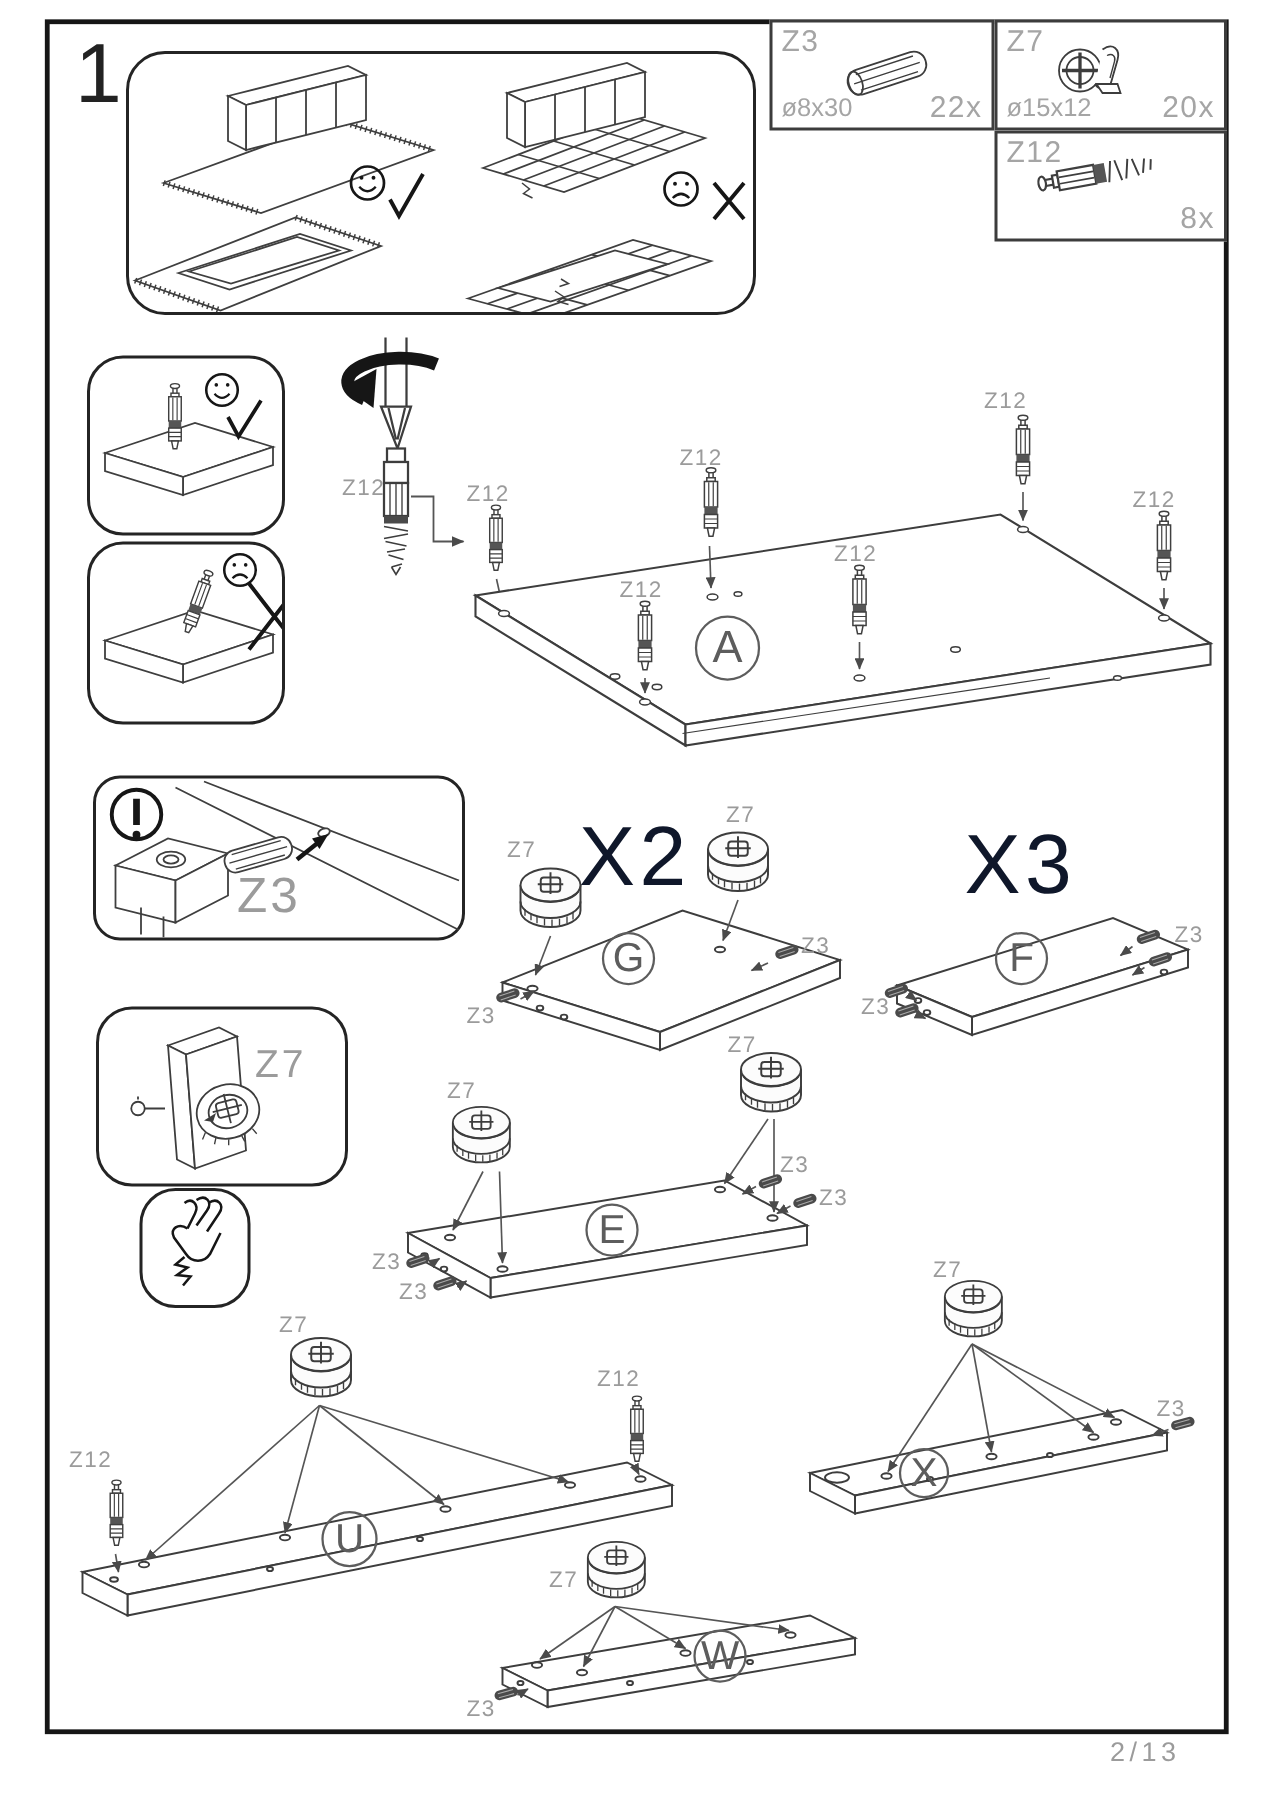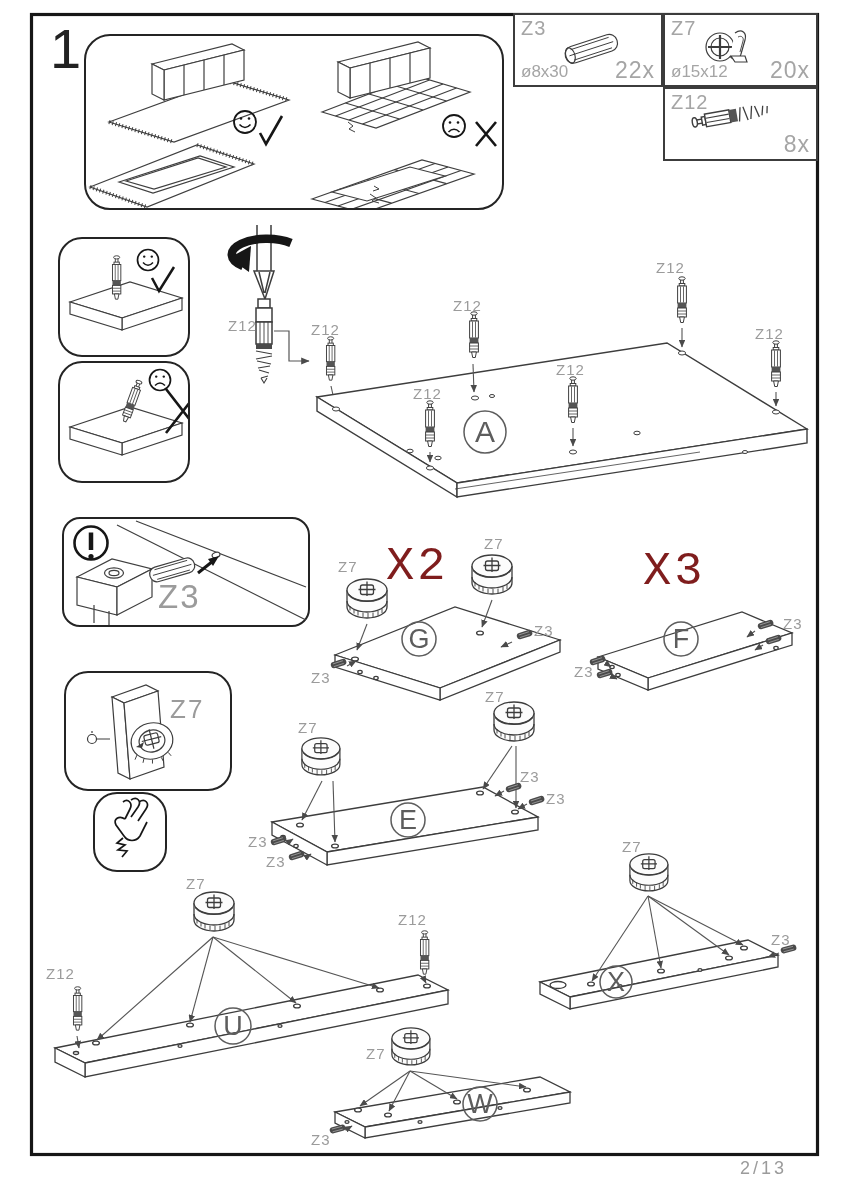--- a/index.html
+++ b/index.html
@@ -4,27 +4,27 @@
 <style>
   html,body{margin:0;padding:0;background:#fff;}
   #page{position:relative;width:849px;height:1200px;background:#fff;overflow:hidden;
         font-family:"Liberation Sans",sans-serif;}
   svg{display:block;}
   .abs{position:absolute;}
   .lbl{position:absolute;color:#9b9b9b;font-size:15px;letter-spacing:1px;line-height:1;
        white-space:nowrap;z-index:6;}
   .lbl-big{font-size:33px;letter-spacing:2px;}
   .lbl-med{font-size:26px;letter-spacing:2px;}
-  .mult{position:absolute;color:#7f1d1d;font-size:47px;letter-spacing:3px;line-height:1;z-index:6;font-family:Liberation Mono, monospace;}
+  .mult{position:absolute;color:#0f172a;font-size:56px;letter-spacing:3px;line-height:1;z-index:6;}
   .plet{position:absolute;transform:translate(-50%,-50%);color:#5d5d5d;font-size:27px;
         line-height:1;z-index:6;}
   .pbox{position:absolute;border:2px solid #3c3c3c;background:#fff;z-index:5;}
   .pbox .code{position:absolute;top:2px;left:6px;font-size:20px;color:#a5a5a5;letter-spacing:1px;}
   .pbox .size{position:absolute;bottom:3px;left:6px;font-size:17px;color:#a5a5a5;}
-  .pbox .qty{position:absolute;bottom:1px;right:6px;font-size:23px;color:#a5a5a5;letter-spacing:1px;}
+  .pbox .qty{position:absolute;bottom:1px;right:6px;font-size:20px;color:#a5a5a5;letter-spacing:1px;}
   .rbox{position:absolute;border:2.5px solid #242424;background:#fff;z-index:4;}
   #step-number{position:absolute;left:50px;top:16px;font-size:56px;color:#222;z-index:6;}
   #page-indicator{position:absolute;left:740px;top:1158px;font-size:18px;color:#9b9b9b;
         letter-spacing:3px;z-index:6;}
 </style>
 </head>
 <body>
 
 <div id="page">
 

